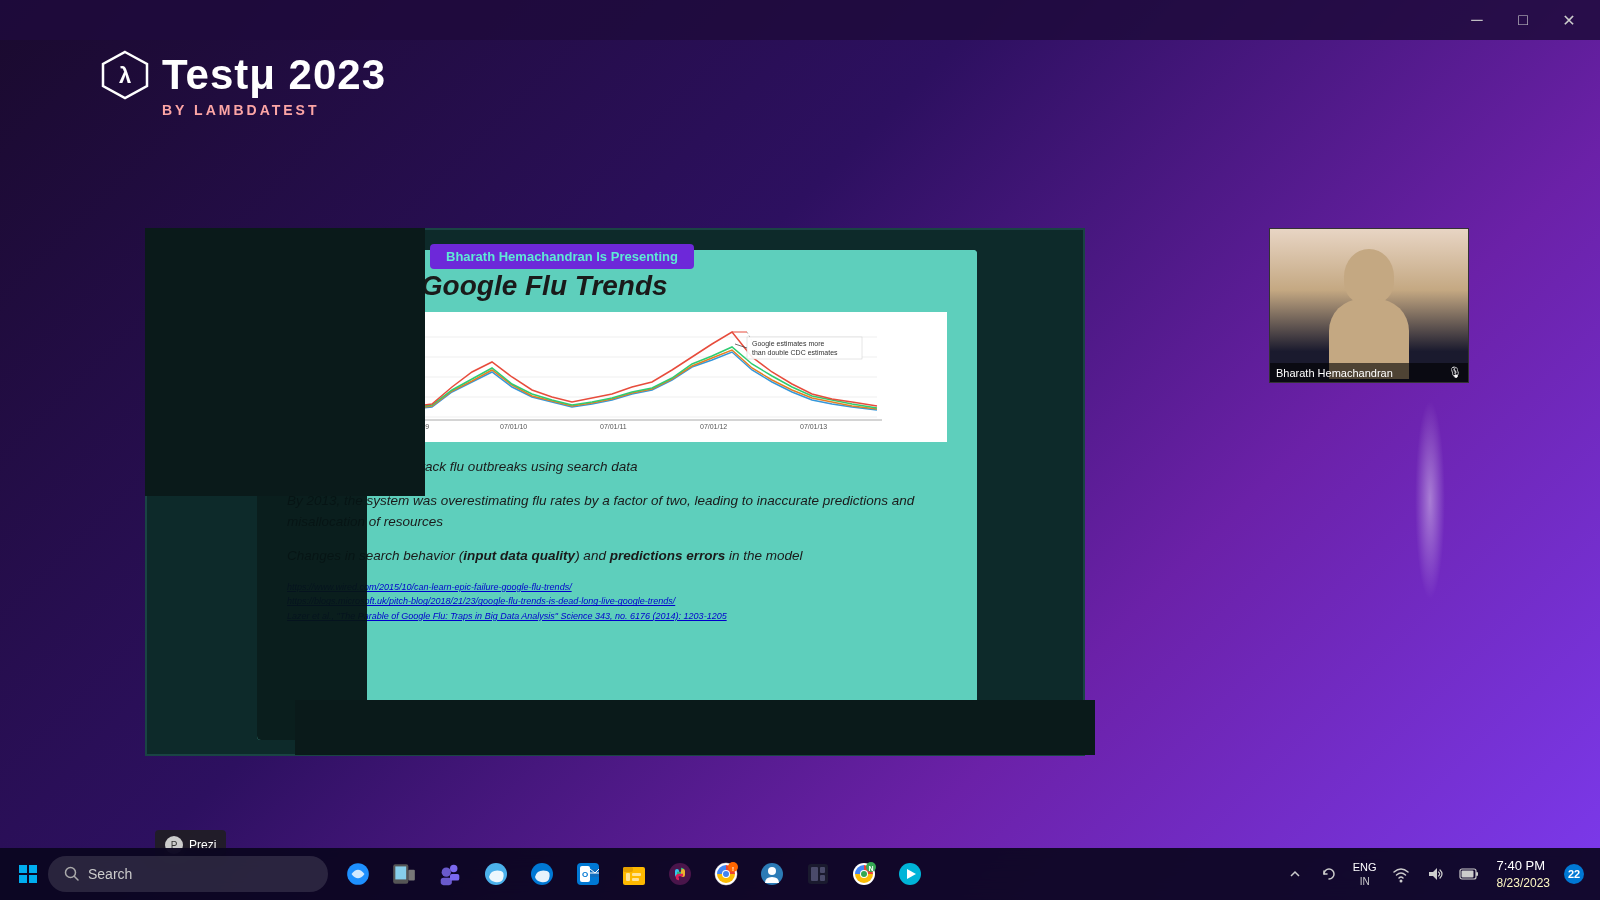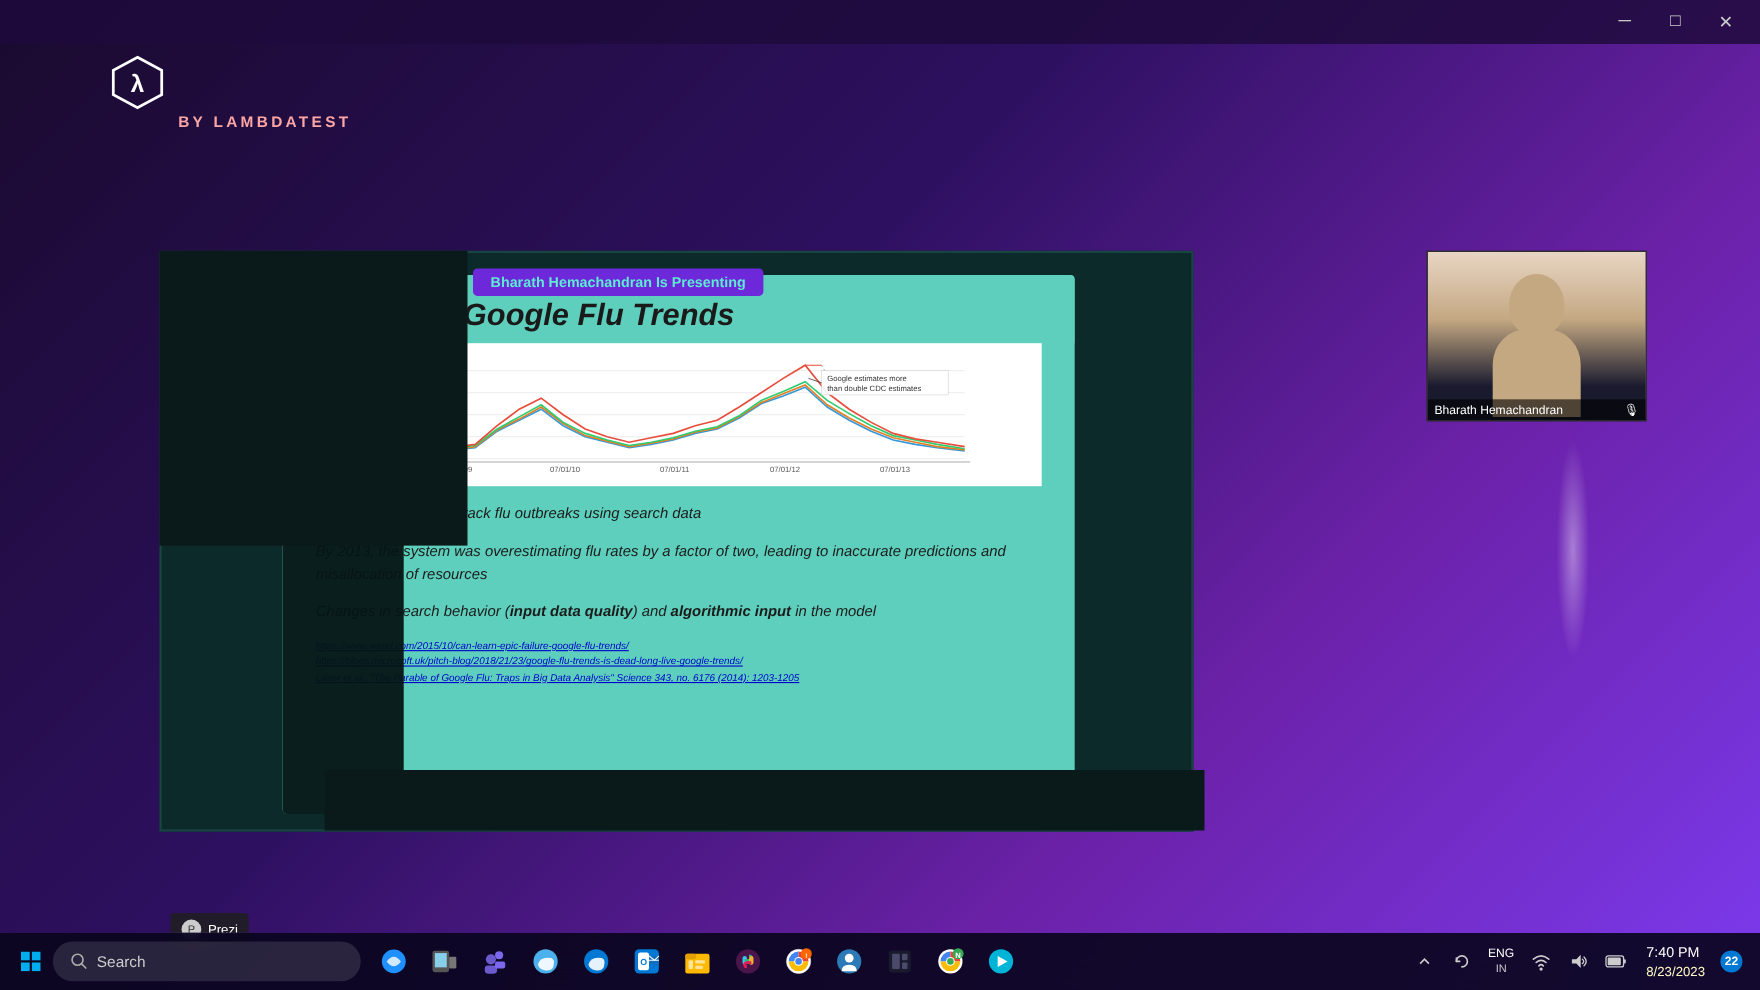--- a/index.html
+++ b/index.html
@@ -239,21 +239,21 @@
       width: 800px;
       height: 55px;
       background: #0a1a1a;
       z-index: 11;
     }
 
     
     .camera-feed {
       position: absolute;
       top: 228px;
-      right: 103px;
+      right: 131px;
       width: 200px;
       height: 155px;
       background: #1a1a1a;
       z-index: 10;
       overflow: hidden;
       border: 1px solid #333;
     }
     .camera-person {
       width: 100%;
       height: 100%;
@@ -464,20 +464,21 @@
   <button class="titlebar-btn close">✕</button>
 </div>
 
 <div class="logo-area">
   <div class="logo-row">
 
     <svg class="logo-icon" viewBox="0 0 50 50" fill="none" xmlns="http://www.w3.org/2000/svg">
       <polygon points="25,2 47,14 47,36 25,48 3,36 3,14" stroke="white" stroke-width="2.5" fill="none"></polygon>
       <text x="50%" y="55%" dominant-baseline="middle" text-anchor="middle" fill="white" font-size="22" font-weight="bold">λ</text>
     </svg>
+    <span class="logo-text">Testμ 2023</span>
   </div>
   <div class="logo-sub">BY LAMBDATEST</div>
 </div>
 
 <div class="presenter-badge">Bharath Hemachandran Is Presenting</div>
 
 <div class="presentation-container">
 
   <div class="slide">
     <div class="slide-dark-overlay"></div>
@@ -547,21 +548,21 @@
           <div class="legend-dot" style="background:#3498db"></div>
           <span style="font-size:7px;color:#333">CDC</span>
         </div>
       </div>
     </div>
 
     <div class="slide-body">
       <p class="slide-text">Launched in 2009, to track flu outbreaks using search data</p>
       <p class="slide-text">By 2013, the system was overestimating flu rates by a factor of two, leading to inaccurate predictions and misallocation of resources</p>
       <p class="slide-text">
-        Changes in search behavior (<strong>input data quality</strong>) and <strong>algorithmic input</strong> in the model
+        Changes in search behavior (<strong>input data quality</strong>) and <strong>predictions errors</strong> in the model
       </p>
       <div class="slide-links">
         <div>https://www.wired.com/2015/10/can-learn-epic-failure-google-flu-trends/</div>
         <div>https://blogs.microsoft.uk/pitch-blog/2018/21/23/google-flu-trends-is-dead-long-live-google-trends/</div>
         <div>Lazer et al., "The Parable of Google Flu: Traps in Big Data Analysis" Science 343, no. 6176 (2014): 1203-1205</div>
       </div>
     </div>
   </div>
 </div>
 

